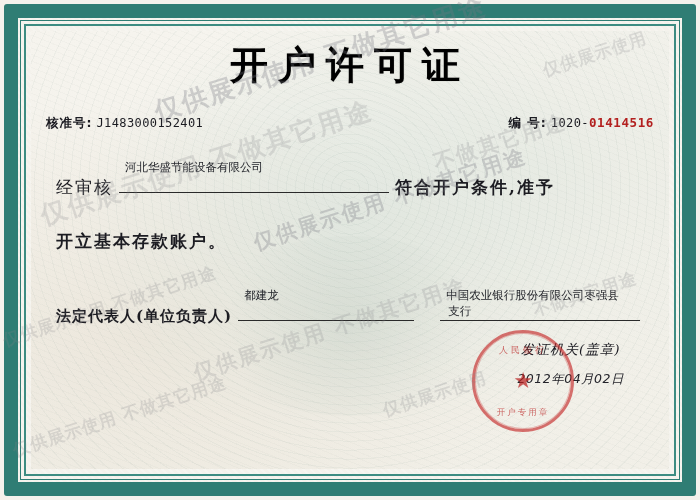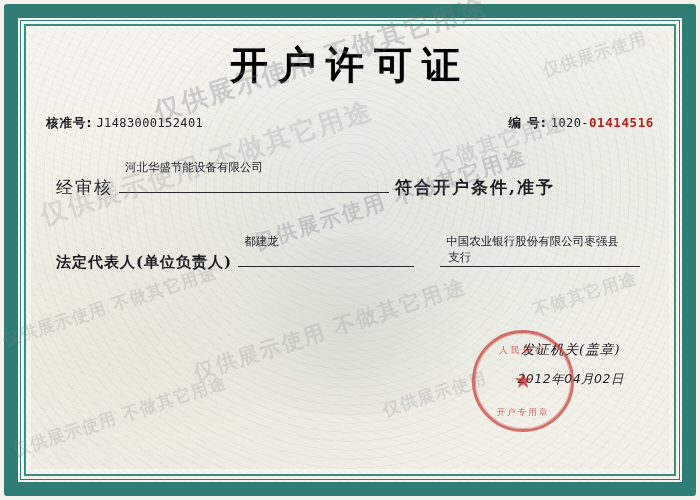--- a/index.html
+++ b/index.html
@@ -368,20 +368,21 @@
     <div class="body-block">
 
       <div class="line">
         <span class="lead">经审核</span>
         <span class="fill" style="width:270px;">
           <span class="handwrite">河北华盛节能设备有限公司</span>
         </span>
         <span class="tail">符合开户条件,准予</span>
       </div>
 
+      <div class="line2">开立基本存款账户。</div>
 
       <div class="row-split">
         <div class="left">
           <span class="label-b">法定代表人(单位负责人)</span>
           <span class="fill" style="width:176px;">
             <span class="handwrite">都建龙</span>
           </span>
         </div>
         <div class="right">
           <span class="fill" style="width:200px;">

